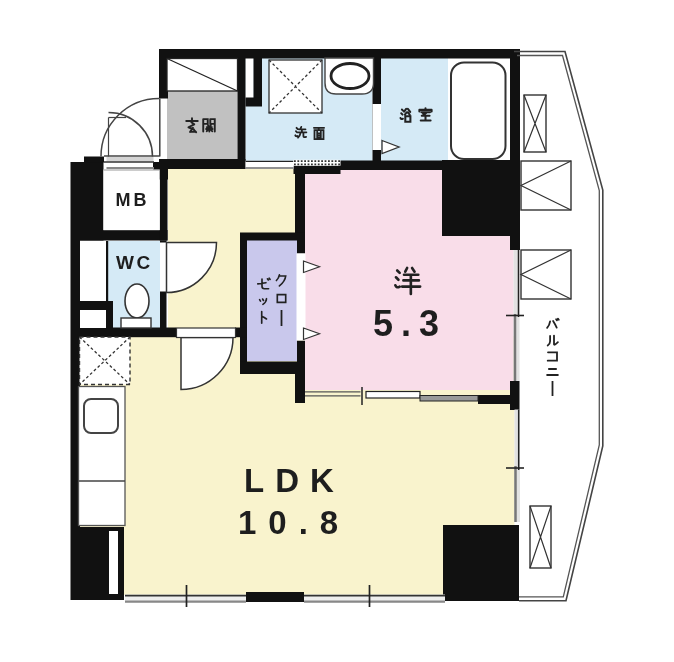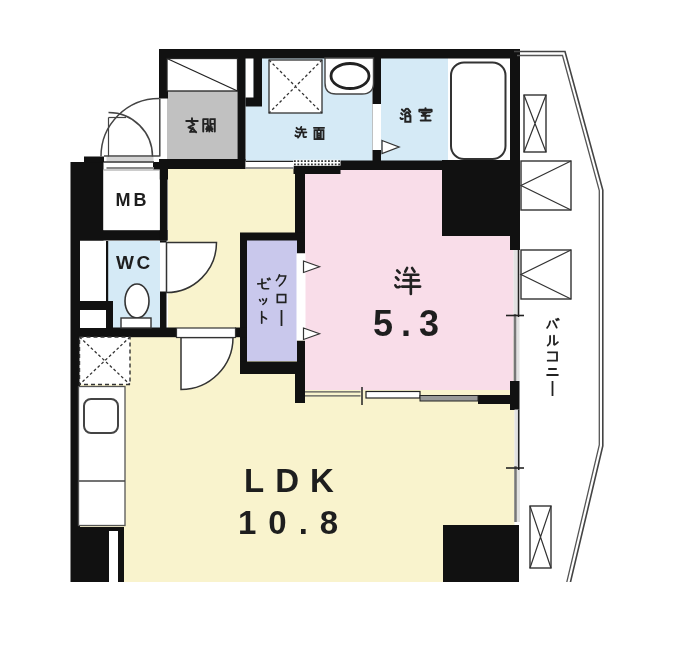--- a/index.html
+++ b/index.html
@@ -1,16 +1,16 @@
 <!DOCTYPE html>
 <html><head>
 <meta charset="utf-8">
 <style>
 html,body{margin:0;padding:0;background:#fff;}
-#c{position:relative;width:674px;height:582px;background:#fff;overflow:hidden;text-align:center;}
+#c{position:relative;width:674px;height:662px;background:#fff;overflow:hidden;text-align:center;}
 svg{position:absolute;left:0;top:0;}
 text{font-family:"Liberation Sans",sans-serif;fill:#1e1e1e;font-weight:bold;}
 </style>
 </head>
 <body>
 <div id="c">
 <svg width="674" height="662" viewBox="0 0 674 662">
 <defs>
 <g id="g-gen" fill="none" stroke-linecap="round">
   <path d="M50 4 L50 15 M14 22 L86 22 M46 30 L64 43 M64 43 L28 61 M28 61 L62 75 M56 64 L38 90 M38 90 L70 90 M62 78 L76 92"></path>

